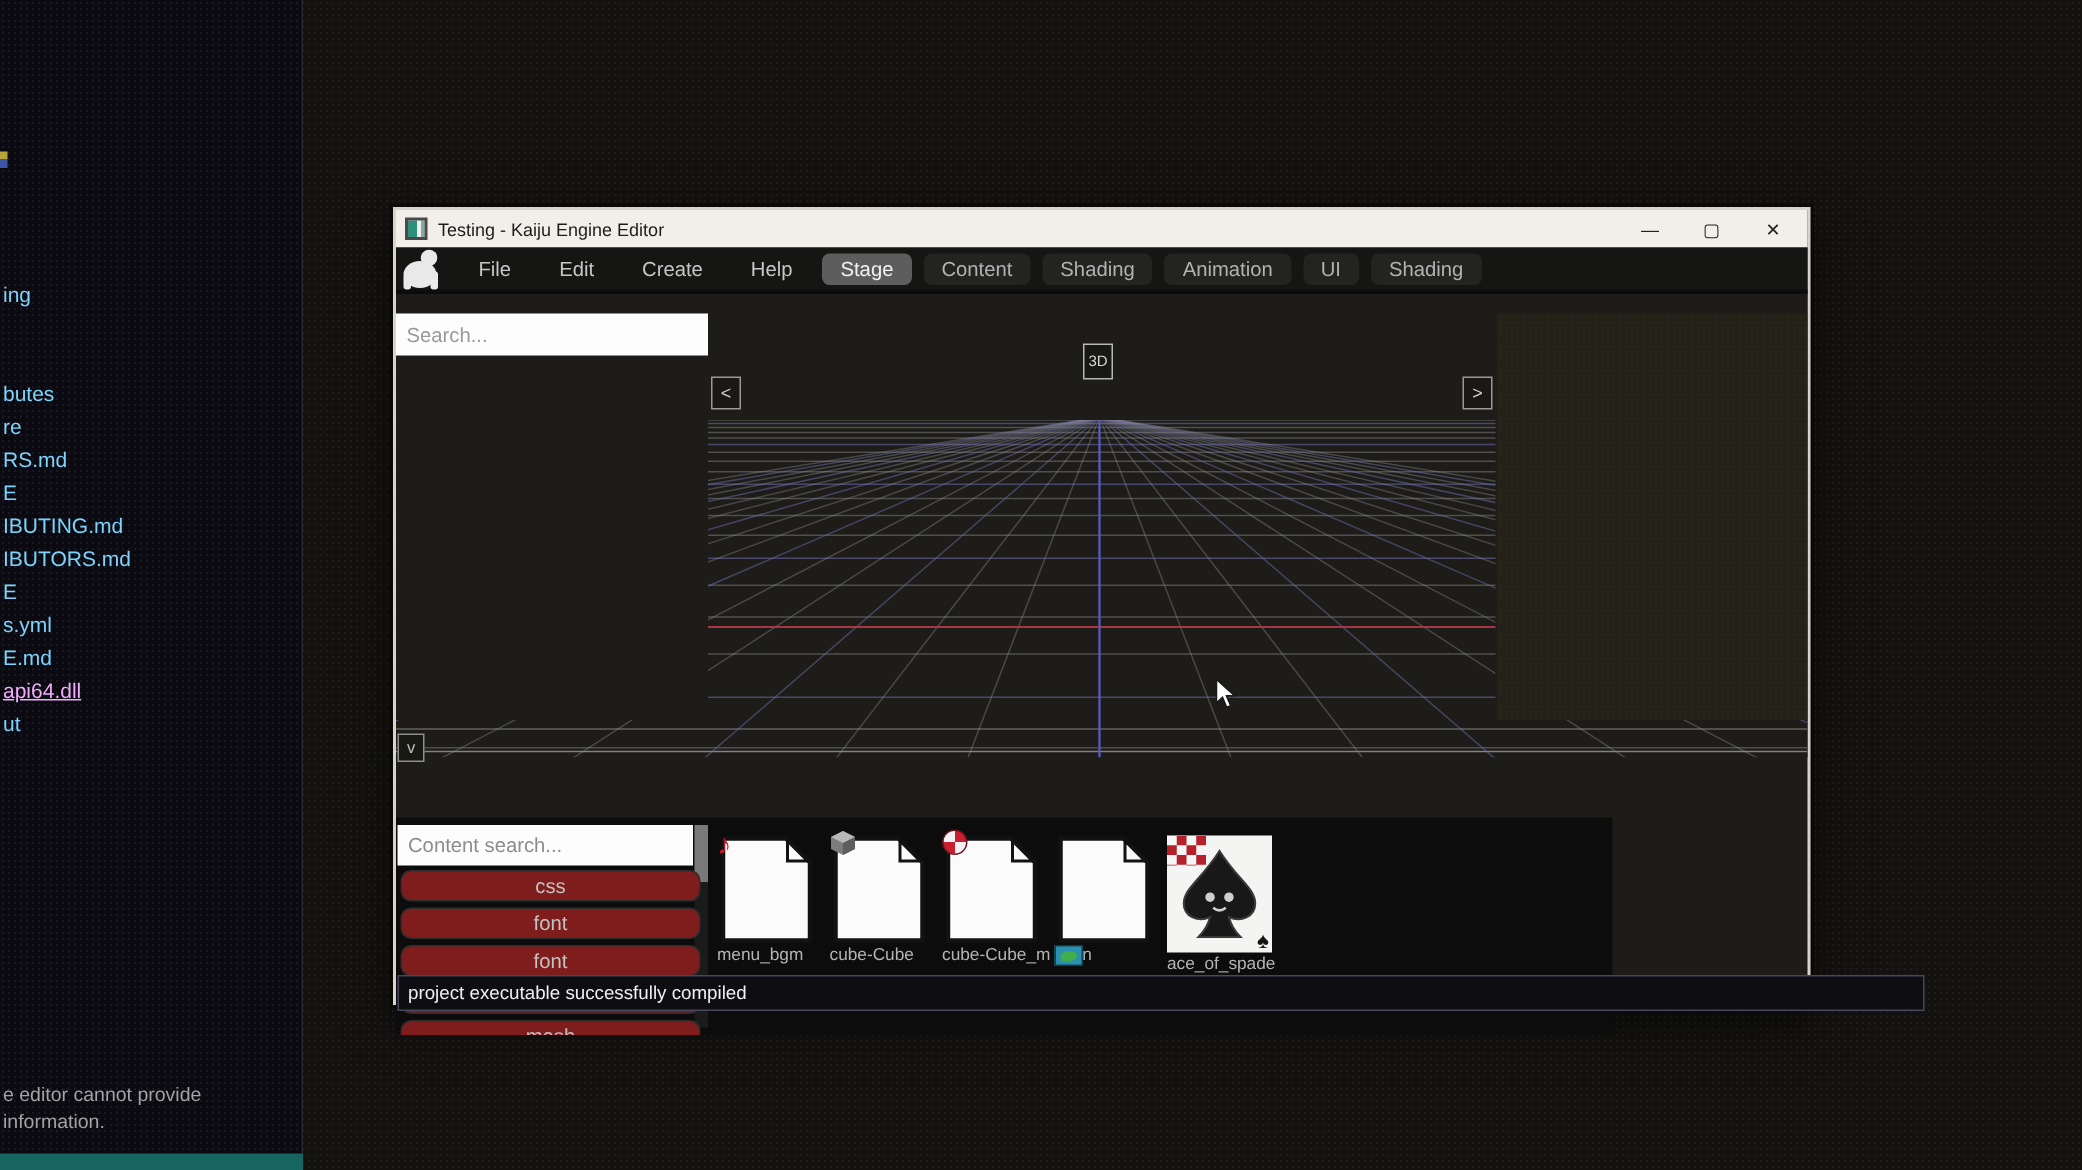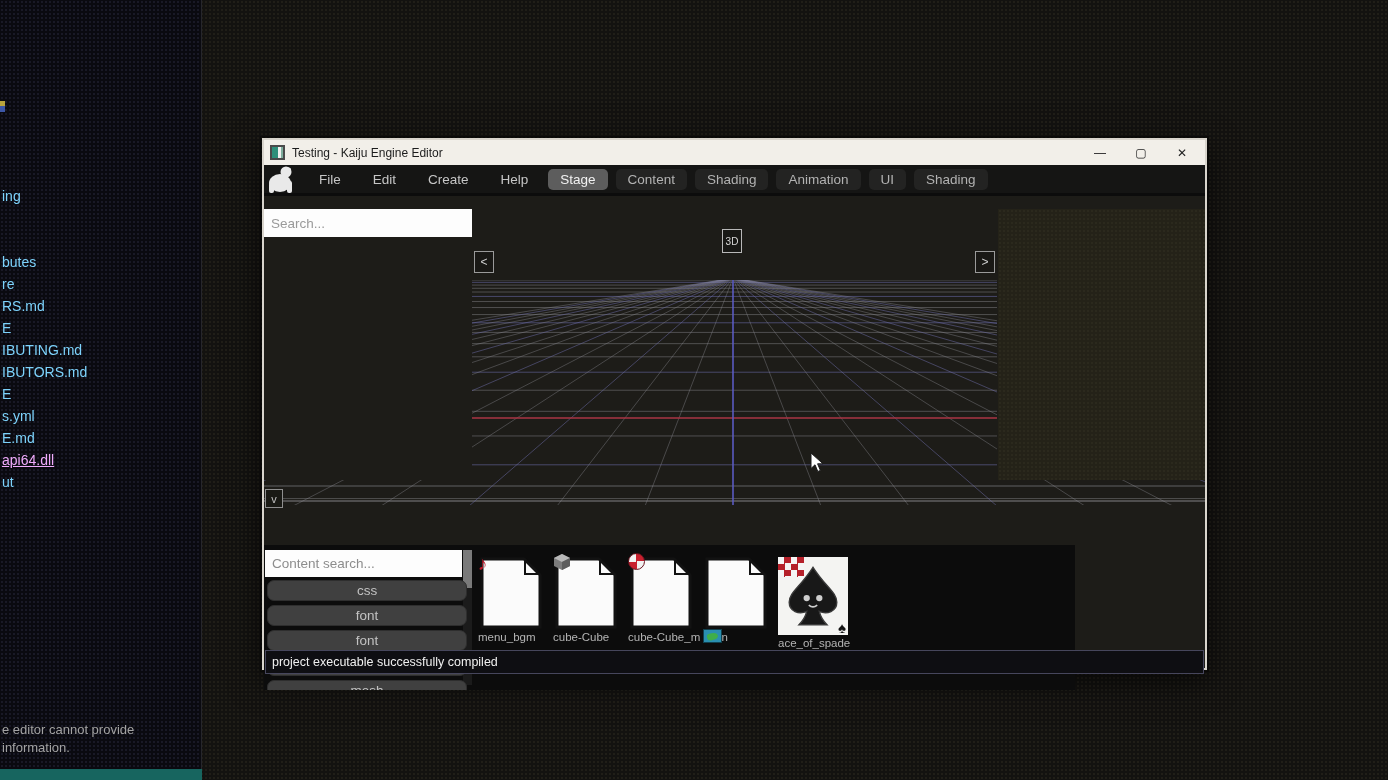--- a/index.html
+++ b/index.html
@@ -81,39 +81,39 @@
   .collapse-btn { position:absolute; left:1px; top:349px; width:18px; height:19px; z-index:5;
     border:1px solid #8f8f8f; background:#191914; color:#c0c0c0; font-size:11px;
     display:flex; align-items:center; justify-content:center; }
   .content-search { position:absolute; left:1px; top:5px; width:197px; height:27px;
     background:#fdfdfd; border:none; outline:none; font-size:13.5px; color:#222;
     font-family:"Liberation Sans",sans-serif; padding:0 7px; }
   .content-search::placeholder { color:#8d8d8d; }
   .cb-scrollbar { position:absolute; left:199px; top:5px; width:9px; height:135px; background:#1b1b1b; }
   .cb-thumb { position:absolute; left:0; top:0; width:9px; height:38px; background:#7a7a7a; }
   .cat-btn { position:absolute; left:3px; width:200px; height:21px; border-radius:7px;
-    background:#404040; border:1px solid #2e2e2e; color:#c2c2c2; font-size:13.5px;
+    background:#7f1d1d; border:1px solid #2e2e2e; color:#c2c2c2; font-size:13.5px;
     display:flex; align-items:center; justify-content:center; }
   .item { position:absolute; top:12px; width:72px; }
   .doc { position:relative; width:62px; height:72px; margin-left:2px; }
   .badge { position:absolute; left:-2px; top:-4px; z-index:3; }
   .badge-note { font-size:19px; color:#c0182a; font-weight:bold; }
   .badge-ball { width:17px; height:17px; border-radius:50%; border:1px solid #6a1520;
     background:conic-gradient(#c8202e 0 25%, #f2f2f2 0 50%, #c8202e 0 75%, #f2f2f2 0); }
   .badge-map { width:19px; height:14px; background:#2a8fb0; border:1px solid #11414f; position:relative; overflow:hidden; }
   .badge-map::after { content:""; position:absolute; left:3px; top:3px; width:11px; height:7px;
     background:#3fae4a; border-radius:40% 60% 55% 45%; transform:rotate(-12deg); }
   .item-label { margin-top:2px; font-size:11.5px; color:#b4b4b4; white-space:nowrap; overflow:hidden; }
   .ace-thumb { position:relative; width:70px; height:78px; background:#f4f4f2; overflow:hidden; }
   .ace-checker { position:absolute; left:0; top:0; width:26px; height:20px;
     background:repeating-conic-gradient(#b5202a 0 25%, #f5f5f5 0 50%); background-size:13px 13px; }
   .ace-spade-small { position:absolute; right:2px; bottom:0px; font-size:15px; color:#141414; line-height:1; }
 
   
-  .statusbar { position:absolute; left:1px; top:510px; width:939px; height:18px;
+  .statusbar { position:absolute; left:1px; top:510px; width:1018px; height:18px;
     background:#0e0e12; border:1px solid #46465c; color:#f0f0f0; font-size:12.5px;
     display:flex; align-items:center; padding:11px 6px; }
 </style>
 </head>
 <body>
 
 <div class="bg-left-col"></div>
 <div class="bg-icon-frag"></div>
 
 <div class="bg-file" style="top:188px">ing</div>

